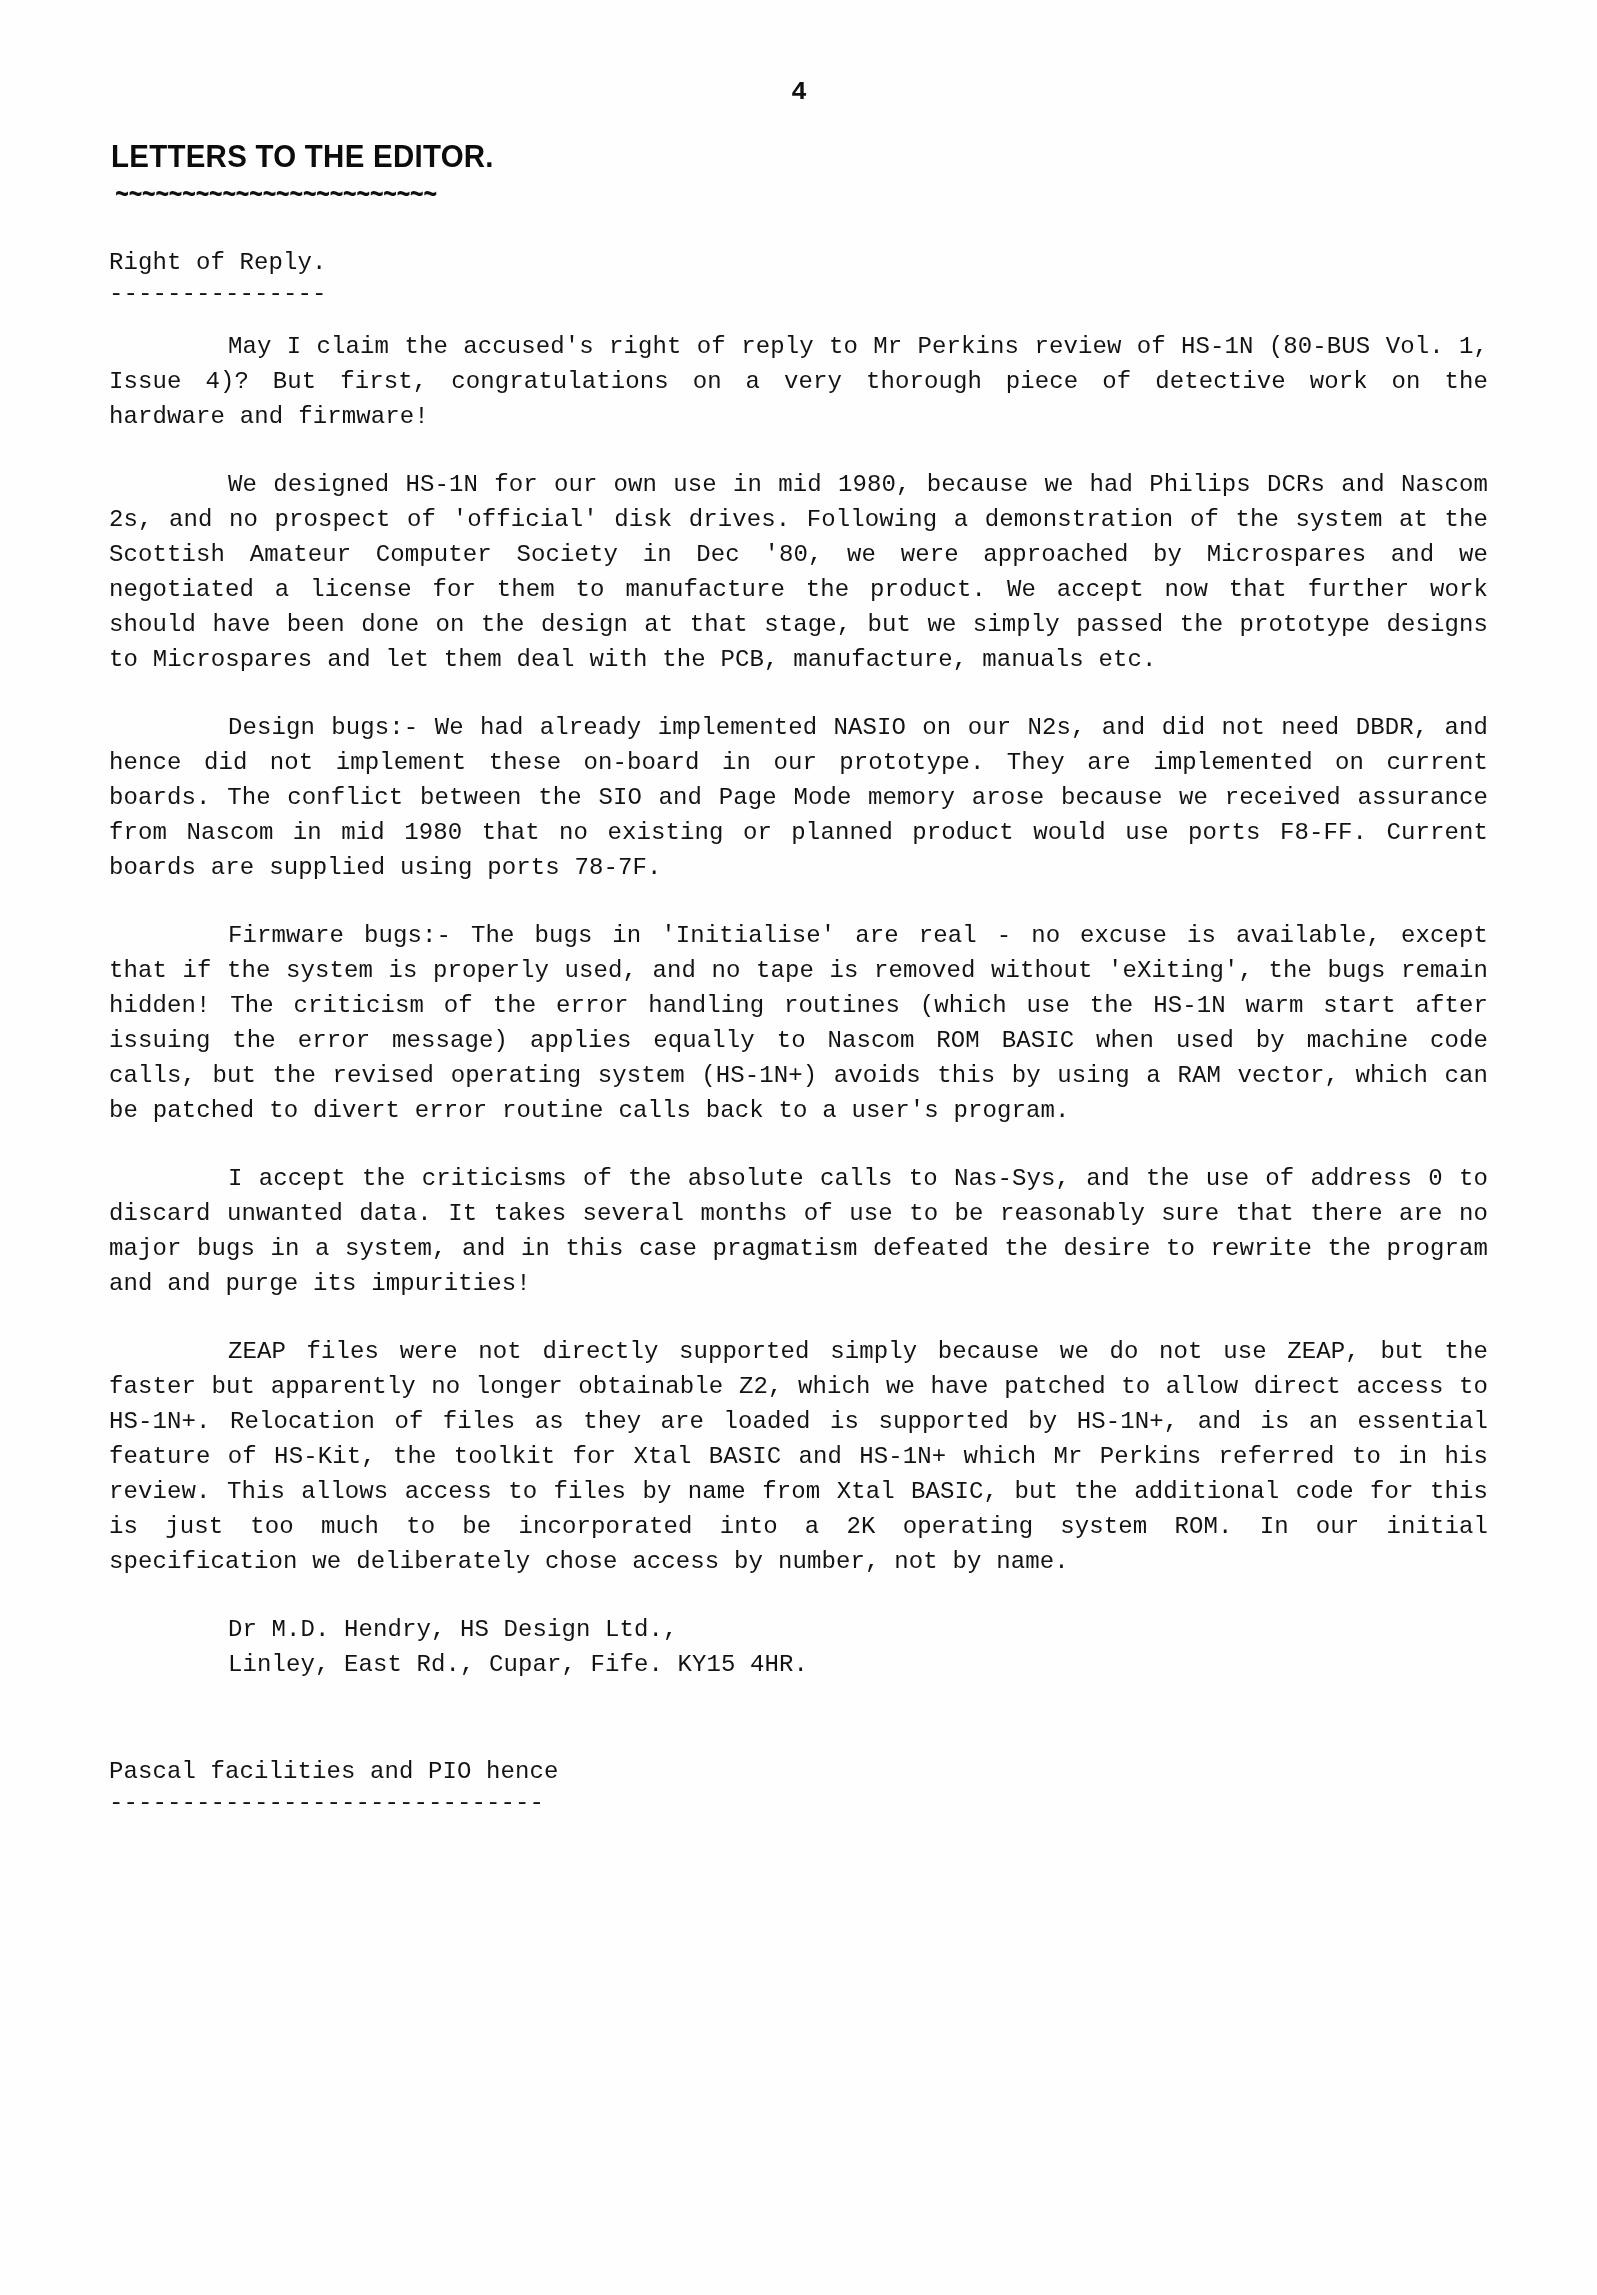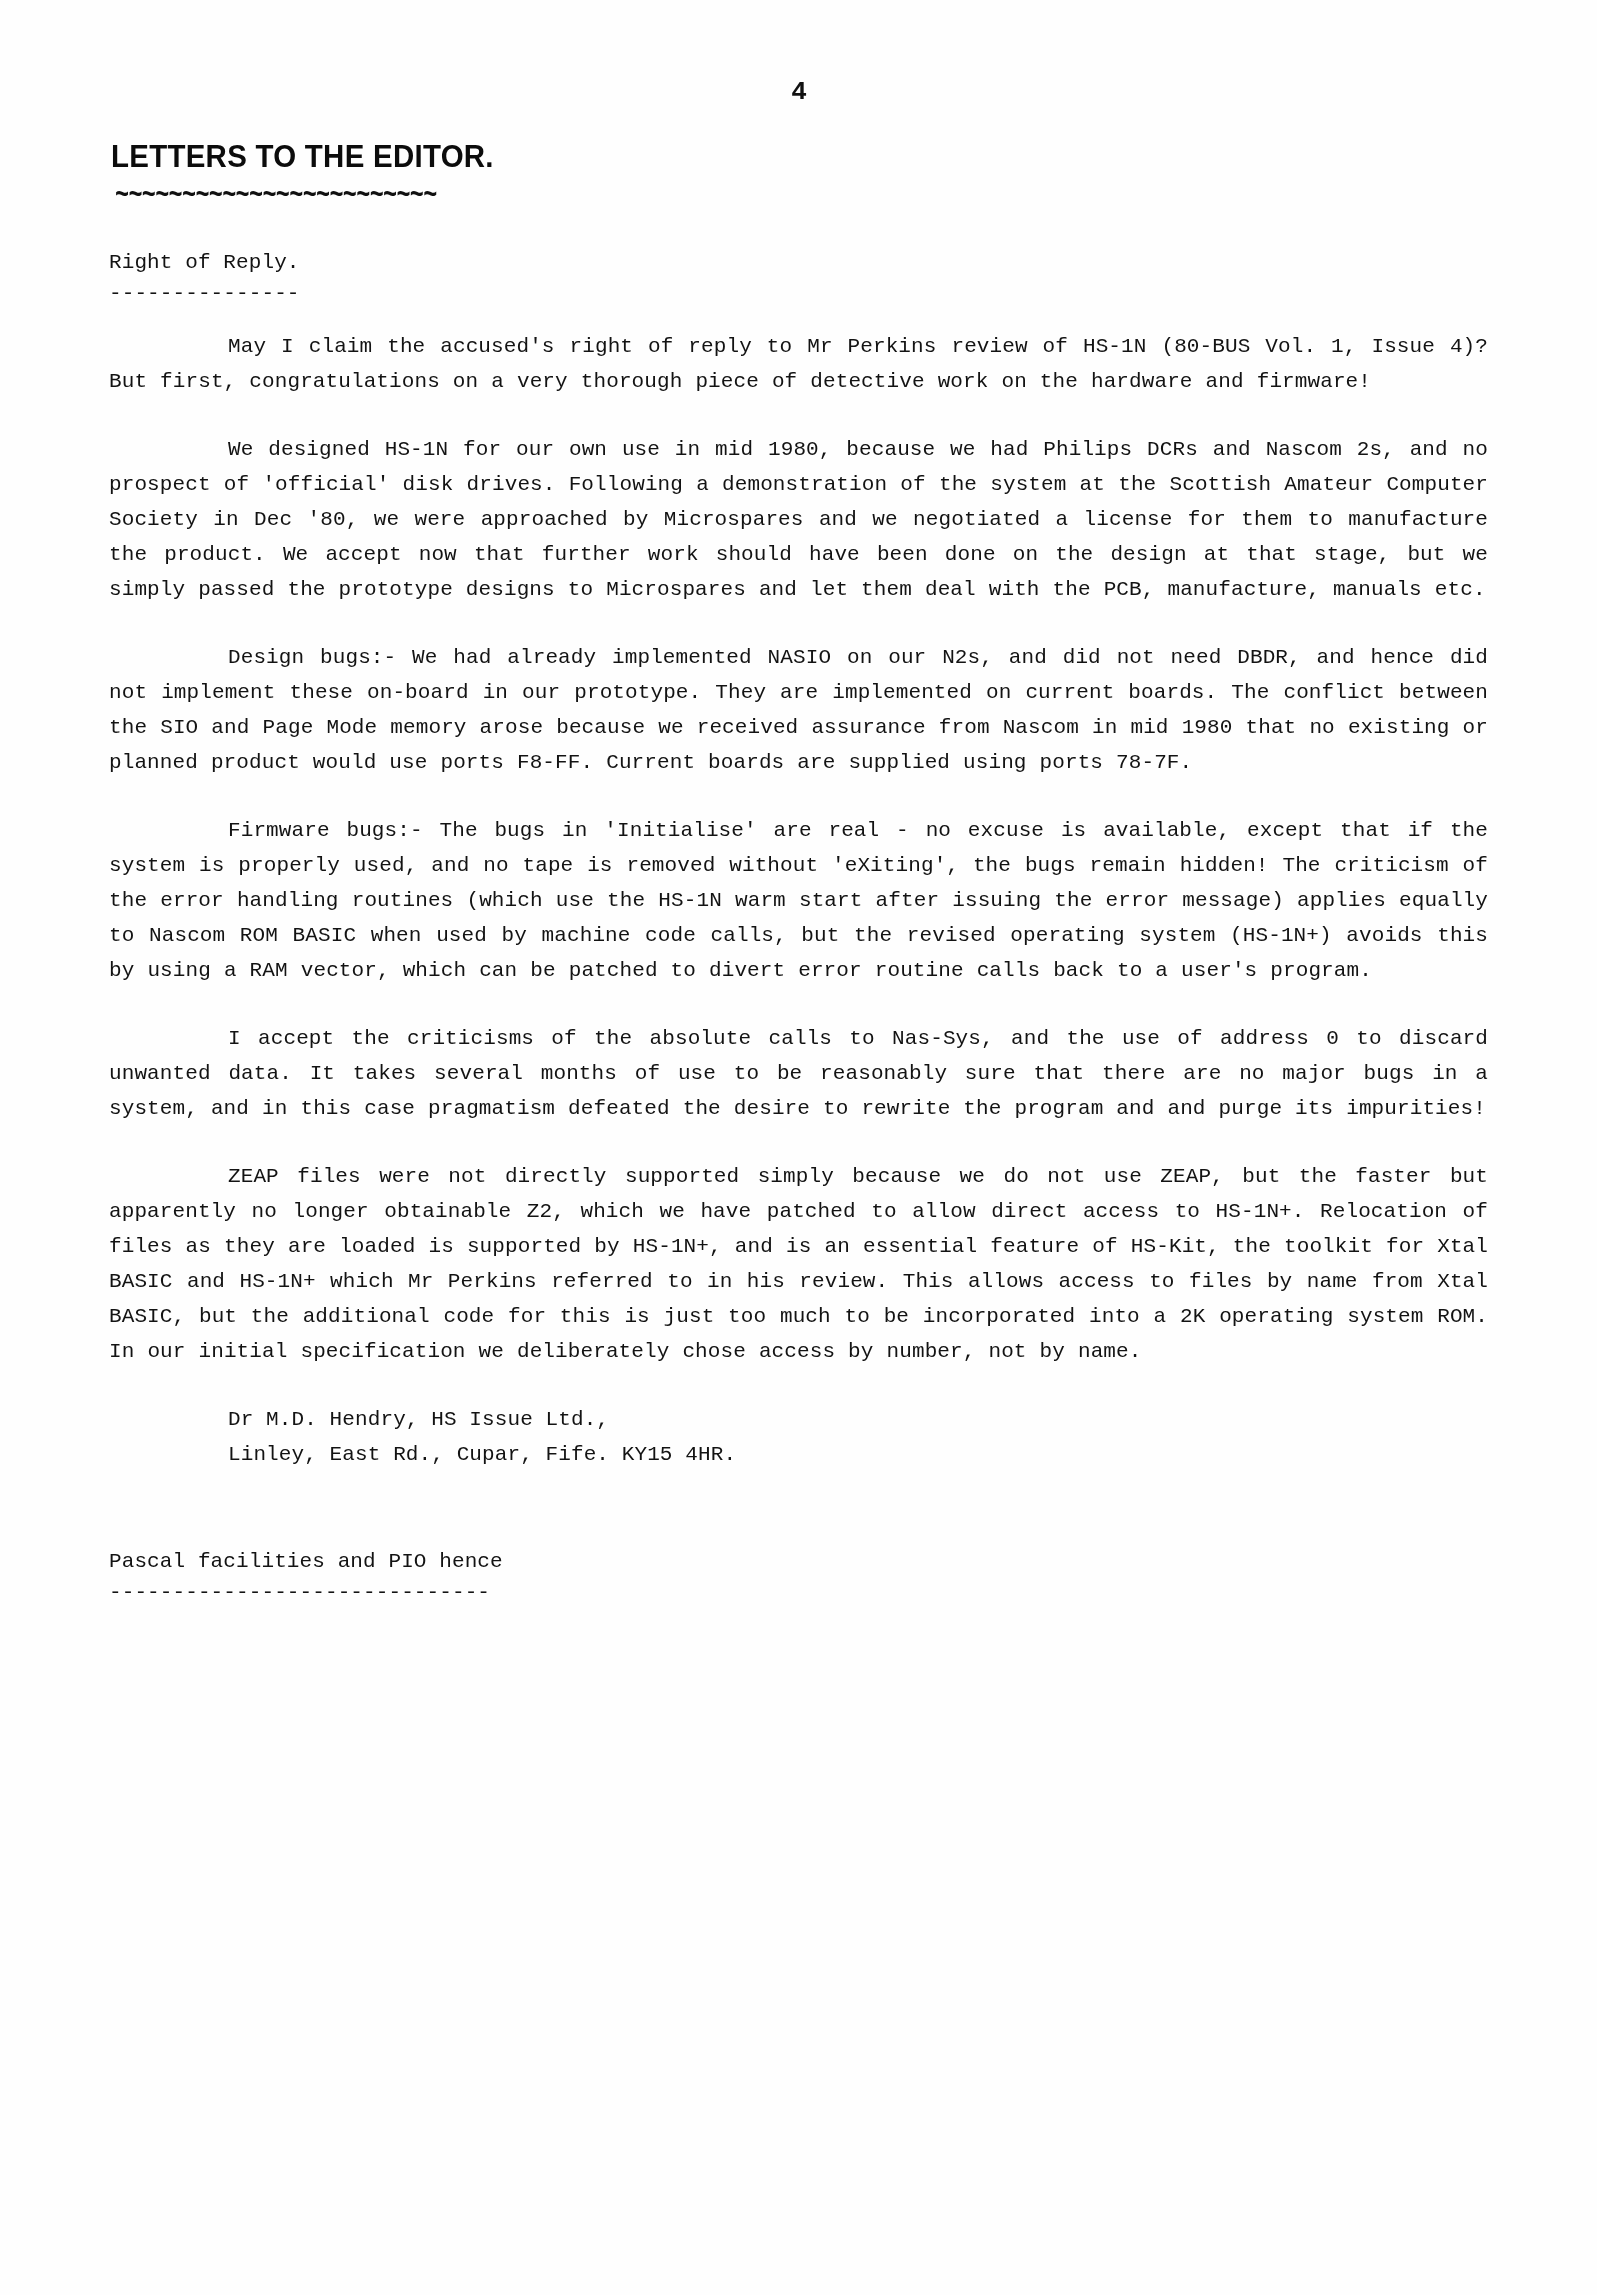--- a/index.html
+++ b/index.html
@@ -53,21 +53,21 @@
     transform-origin: left top;
   }
   .body-area {
     position: absolute;
     left: 109px;
     top: 245px;
     width: 1379px;
   }
   .tw {
     font-family: "Liberation Mono", "DejaVu Sans Mono", monospace;
-    font-size: 21px;
+    font-size: 24px;
     line-height: 35px;
     color: #131313;
     letter-spacing: 0.1px;
   }
   .heading-line {
     white-space: nowrap;
   }
   .dash-rule {
     white-space: nowrap;
     letter-spacing: 0.1px;
@@ -121,21 +121,21 @@
       <p class="tw para"><span class="indent"></span><span>Firmware bugs:- The bugs in 'Initialise' are real - no excuse is available, except that if the system is properly used, and no tape is removed without 'eXiting', the bugs remain hidden! The criticism of the error handling routines (which use the HS-1N warm start after issuing the error message) applies equally to Nascom ROM BASIC when used by machine code calls, but the revised operating system (HS-1N+) avoids this by using a RAM vector, which can be patched to divert error routine calls back to a user's program.</span></p>
       <div class="gap-md"></div>
 
       <p class="tw para"><span class="indent"></span><span>I accept the criticisms of the absolute calls to Nas-Sys, and the use of address 0 to discard unwanted data. It takes several months of use to be reasonably sure that there are no major bugs in a system, and in this case pragmatism defeated the desire to rewrite the program and and purge its impurities!</span></p>
       <div class="gap-md"></div>
 
       <p class="tw para"><span class="indent"></span><span>ZEAP files were not directly supported simply because we do not use ZEAP, but the faster but apparently no longer obtainable Z2, which we have patched to allow direct access to HS-1N+. Relocation of files as they are loaded is supported by HS-1N+, and is an essential feature of HS-Kit, the toolkit for Xtal BASIC and HS-1N+ which Mr Perkins referred to in his review. This allows access to files by name from Xtal BASIC, but the additional code for this is just too much to be incorporated into a 2K operating system ROM. In our initial specification we deliberately chose access by number, not by name.</span></p>
       <div class="gap-md"></div>
 
       <div class="sig-block">
-        <div class="tw sig-line">Dr M.D. Hendry, HS Issue Ltd.,</div>
+        <div class="tw sig-line">Dr M.D. Hendry, HS Design Ltd.,</div>
         <div class="tw sig-line">Linley, East Rd., Cupar, Fife. KY15 4HR.</div>
       </div>
     </div>
 
     <div class="gap-xl"></div>
 
     <div>
       <div class="tw heading-line">Pascal facilities and PIO hence</div>
       <div class="tw dash-rule">------------------------------</div>
       <div class="gap-sm"></div>

